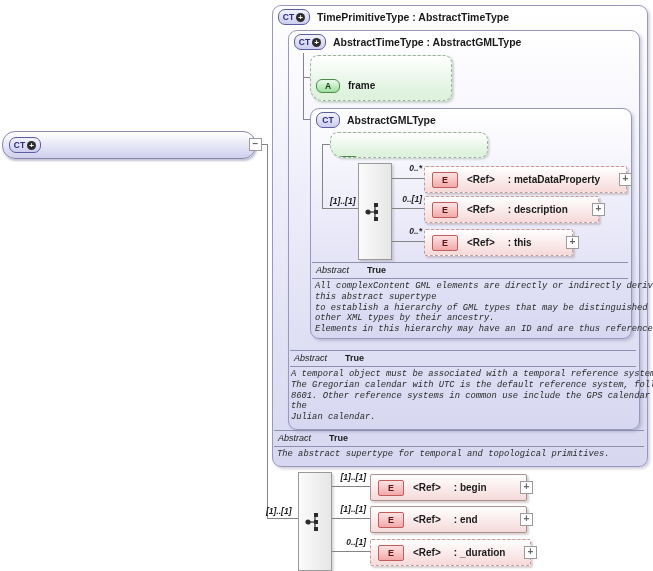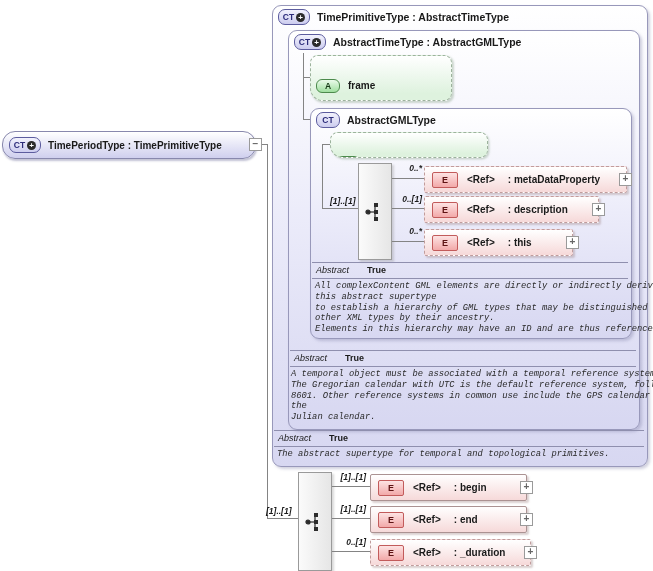--- a/index.html
+++ b/index.html
@@ -109,21 +109,20 @@
       <span>CT</span>
     </span>
     <span class="btitle">AbstractGMLType</span>
   </div>
 
   <div class="rootnode" style="left:2px;top:131px;width:246px;height:26px">
     <span class="badge-ct">
       <span>CT</span>
       <span class="pdot">+</span>
     </span>
-    <span class="ntitle">TimePeriodType : TimePrimitiveType</span>
   </div>
   <div class="minusbox" style="left:249px;top:138px">−</div>
 
   <div class="attr" style="left:310px;top:55px;width:140px;height:44px">
     <div class="arow">
       <span class="badge-a">A</span>
       <span class="aname">frame</span>
       <span class="atype">: anyURI</span>
     </div>
     <div class="adiv"></div>

